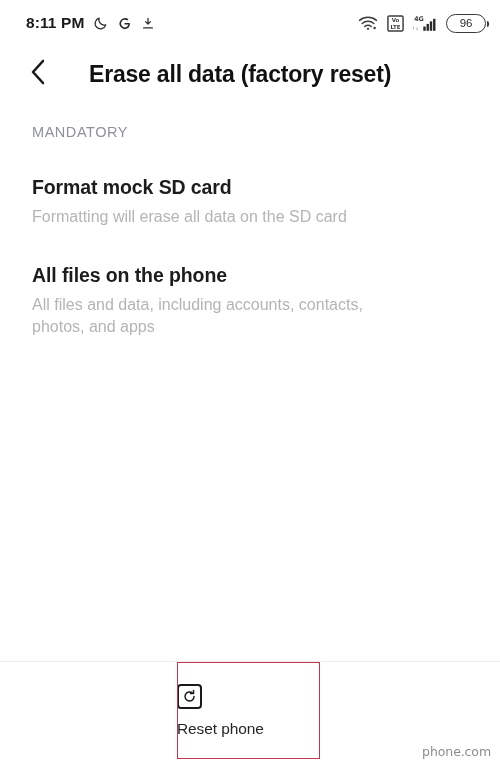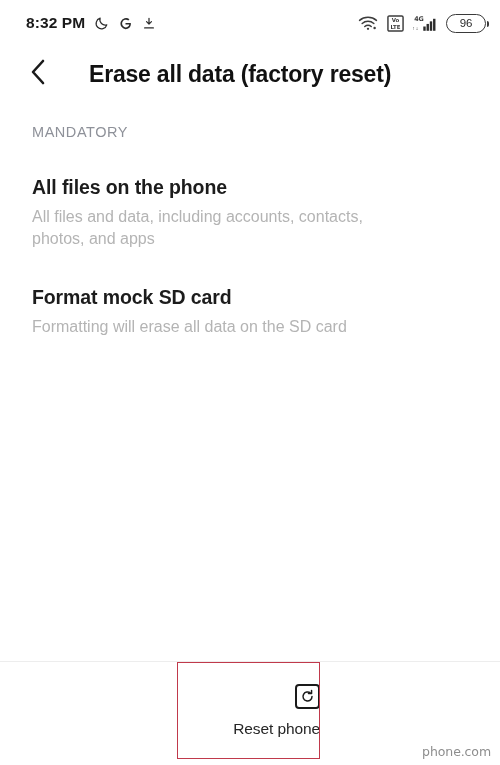--- a/index.html
+++ b/index.html
@@ -161,21 +161,21 @@
     box-sizing: border-box;
   }
   .reset-btn {
     position: absolute;
     left: 177px;
     top: 662px;
     width: 143px;
     height: 97px;
     display: flex;
     flex-direction: column;
-    align-items: flex-end;
+    align-items: flex-start;
     justify-content: flex-start;
     padding-top: 22px;
     box-sizing: border-box;
     cursor: pointer;
   }
   .reset-icon-box {
     width: 25px;
     height: 25px;
     border: 2px solid #1a1a1a;
     border-radius: 4px;
@@ -200,21 +200,21 @@
     font-family: "DejaVu Sans", sans-serif;
     letter-spacing: -0.1px;
   }
 </style>
 </head>
 <body>
 
 <div class="status-bar">
 
   <div class="status-left">
-    <span class="status-clock">8:32 PM</span>
+    <span class="status-clock">8:11 PM</span>
 
     <span class="sicon">
       <svg width="15" height="15" viewBox="0 0 24 24">
         <path d="M20.5 14.2A8.6 8.6 0 0 1 9.8 3.5a8.7 8.7 0 1 0 10.7 10.7z" fill="none" stroke="#2b2b2b" stroke-width="1.9" stroke-linejoin="round"></path>
       </svg>
     </span>
 
     <span class="sicon">
       <svg width="15" height="15" viewBox="0 0 24 24">
         <path d="M21 11h-9v2.6h6.1c-.5 2.8-2.9 4.6-6.1 4.6A6.2 6.2 0 1 1 16.4 7l1.9-1.9A8.9 8.9 0 1 0 12 21c5 0 8.6-3.5 8.6-8.7 0-.6-.1-1-.2-1.3z" fill="#2b2b2b"></path>
@@ -275,27 +275,27 @@
     </span>
   </div>
   <div class="page-title">Erase all data (factory reset)</div>
 </div>
 
 <div class="content">
 
   <div class="section-label">MANDATORY</div>
 
   <div class="item">
+    <div class="item-title">Format mock SD card</div>
+    <div class="item-desc">Formatting will erase all data on the SD card</div>
+  </div>
+
+  <div class="item">
     <div class="item-title">All files on the phone</div>
     <div class="item-desc">All files and data, including accounts, contacts, photos, and apps</div>
-  </div>
-
-  <div class="item">
-    <div class="item-title">Format mock SD card</div>
-    <div class="item-desc">Formatting will erase all data on the SD card</div>
   </div>
 
 </div>
 
 <div class="bottom-divider"></div>
 <div class="bottom-bar"></div>
 
 <div class="reset-btn">
   <span class="reset-icon-box">
     <svg width="15" height="15" viewBox="0 0 20 20">

